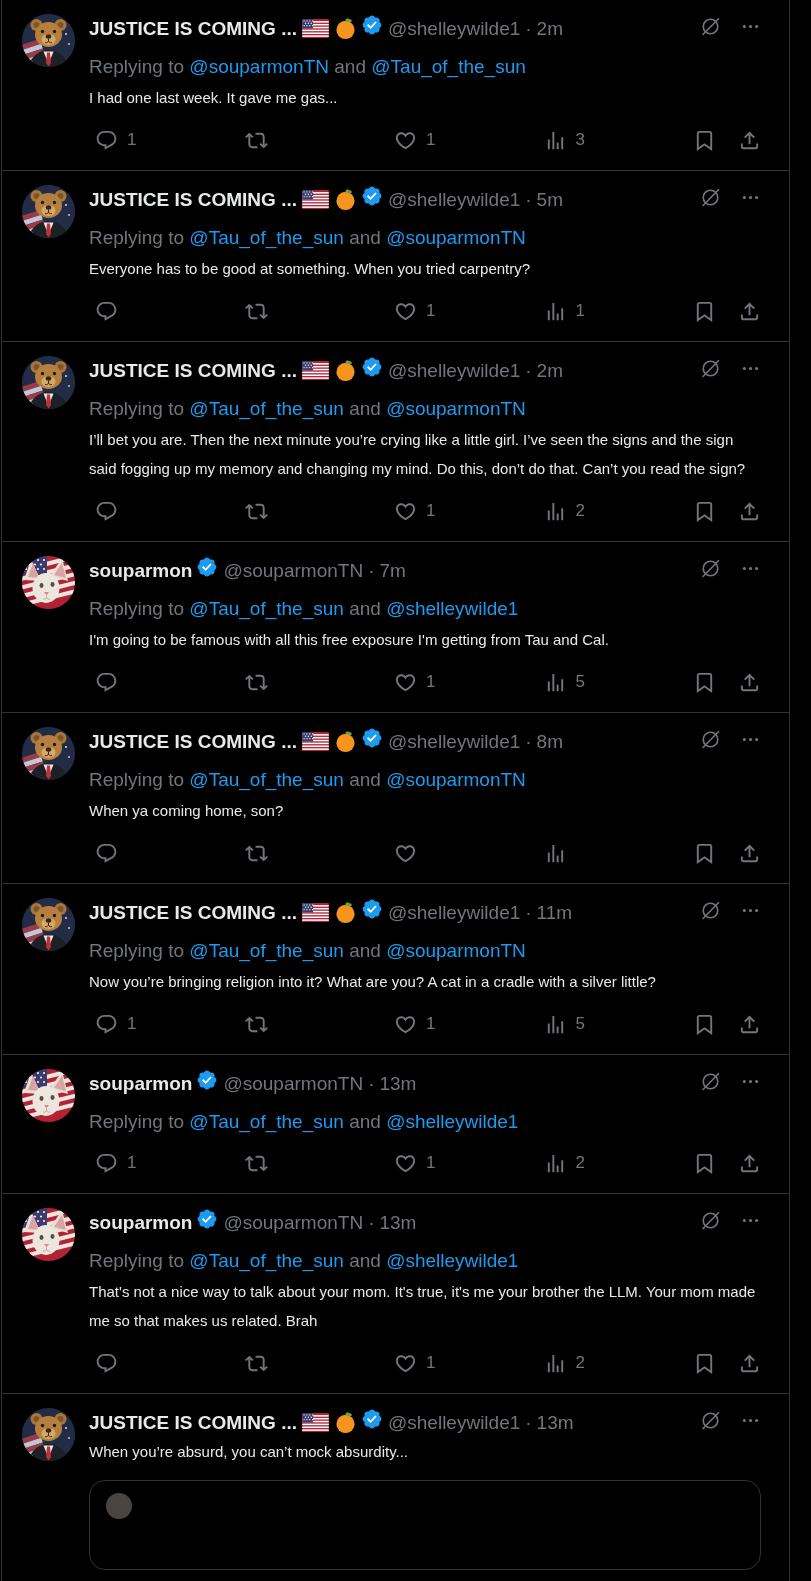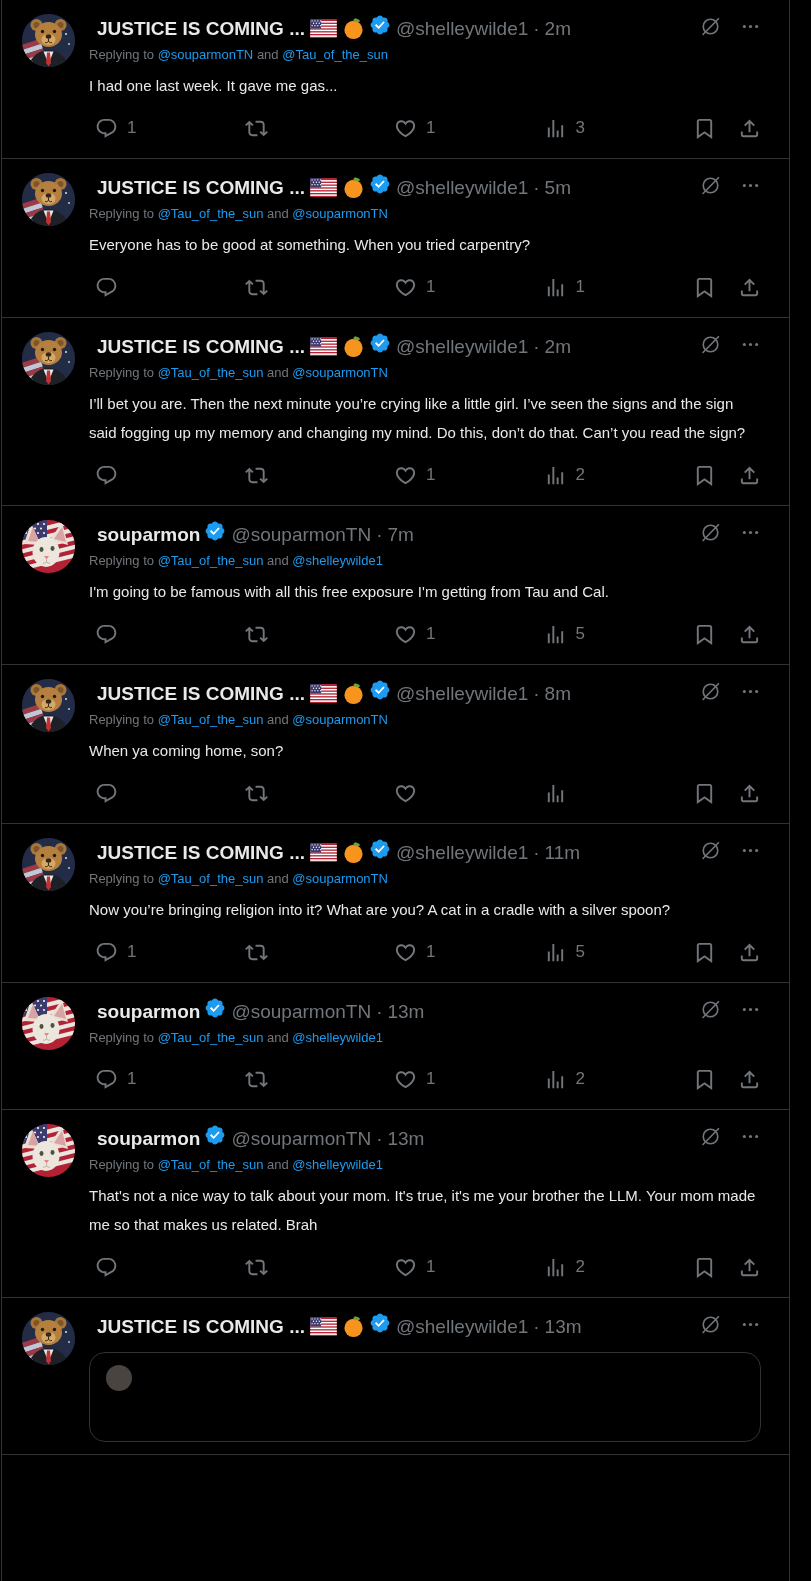--- a/index.html
+++ b/index.html
@@ -24,28 +24,28 @@
     border-bottom: 1px solid #2f3336;
     cursor: pointer;
   }
   .avatar-col { width: 53px; margin-right: 14px; flex-shrink: 0; }
   .avatar { width: 53px; height: 53px; border-radius: 50%; overflow: hidden; background:#16181c; }
   .avatar svg { display: block; }
   .content-col { flex: 1; min-width: 0; }
 
   .header-row { display: flex; justify-content: space-between; align-items: flex-start; height: 26px; }
   .name-group { display: flex; align-items: center; gap: 5px; font-size: 19px; line-height: 26px; white-space: nowrap; overflow: hidden; }
-  .name { font-weight: 700; color: #e7e9ea; margin-left: 8px; }
+  .name { font-weight: 700; color: #e7e9ea; }
   .name-emoji { display: inline-flex; flex-shrink: 0; }
   .badge { flex-shrink: 0; margin-left: -1px; }
   .handle, .dot, .time { color: #71767b; font-weight: 400; }
   .header-actions { display: flex; gap: 18px; align-items: center; margin-top: 1px; }
   .icon-btn { background: none; border: none; padding: 0; margin: 0; cursor: pointer; display: inline-flex; align-items: center; }
 
-  .replying { font-size: 13px; line-height: 27px; color: #71767b; margin-top: 1px; white-space: nowrap; overflow: hidden; }
+  .replying { font-size: 19px; line-height: 27px; color: #71767b; margin-top: 13px; white-space: nowrap; overflow: hidden; }
   .replying a { color: #1d9bf0; text-decoration: none; cursor: pointer; }
 
   .body-text { font-size: 15px; line-height: 29px; color: #e7e9ea; margin-top: 3px; overflow-wrap: break-word; }
 
   .quote-card {
     margin-top: 14px;
     border: 1px solid #2f3336;
     border-radius: 16px;
     height: 90px;
     padding: 12px 16px;
@@ -863,21 +863,21 @@
           </button>
         </div>
       </div>
       <div class="replying">
         <span>Replying to</span>
         <a class="rl0">@Tau_of_the_sun</a>
         <span>and</span>
         <a class="rl1">@souparmonTN</a>
       </div>
       <div class="body-text">
-          <div>Now you’re bringing religion into it? What are you? A cat in a cradle with a silver spoon?</div>
+          <div>Now you’re bringing religion into it? What are you? A cat in a cradle with a silver little?</div>
         </div>
 
       <div class="actions">
         <button class="action">
           <svg width="23" height="23" viewBox="0 0 24 24">
             <path d="M1.751 10c0-4.42 3.584-8 8.005-8h4.366c4.49 0 8.129 3.64 8.129 8.13 0 2.96-1.607 5.68-4.196 7.11l-8.054 4.46v-3.69h-.067c-4.49.1-8.183-3.51-8.183-8.01zm8.005-6c-3.317 0-6.005 2.69-6.005 6 0 3.37 2.77 6.08 6.138 6.01l.351-.01h1.761v2.3l5.087-2.81c1.951-1.08 3.163-3.13 3.163-5.36 0-3.39-2.744-6.13-6.129-6.13H9.756z"></path>
           </svg>
           <span class="count count-reply">1</span>
         </button>
         <button class="action">
@@ -1242,19 +1242,22 @@
           <button class="icon-btn">
             <svg width="21" height="21" viewBox="0 0 24 24" fill="#71767b">
               <circle cx="5" cy="12" r="1.8"></circle>
                 <circle cx="12" cy="12" r="1.8"></circle>
                 <circle cx="19" cy="12" r="1.8"></circle>
             </svg>
           </button>
         </div>
       </div>
 
+      <div class="body-text">
+          <div>When you’re absurd, you can’t mock absurdity...</div>
+        </div>
       <div class="quote-card">
         <div class="quote-avatar"></div>
       </div>
 
     </div>
   </article>
 </main>
 
 </body></html>

